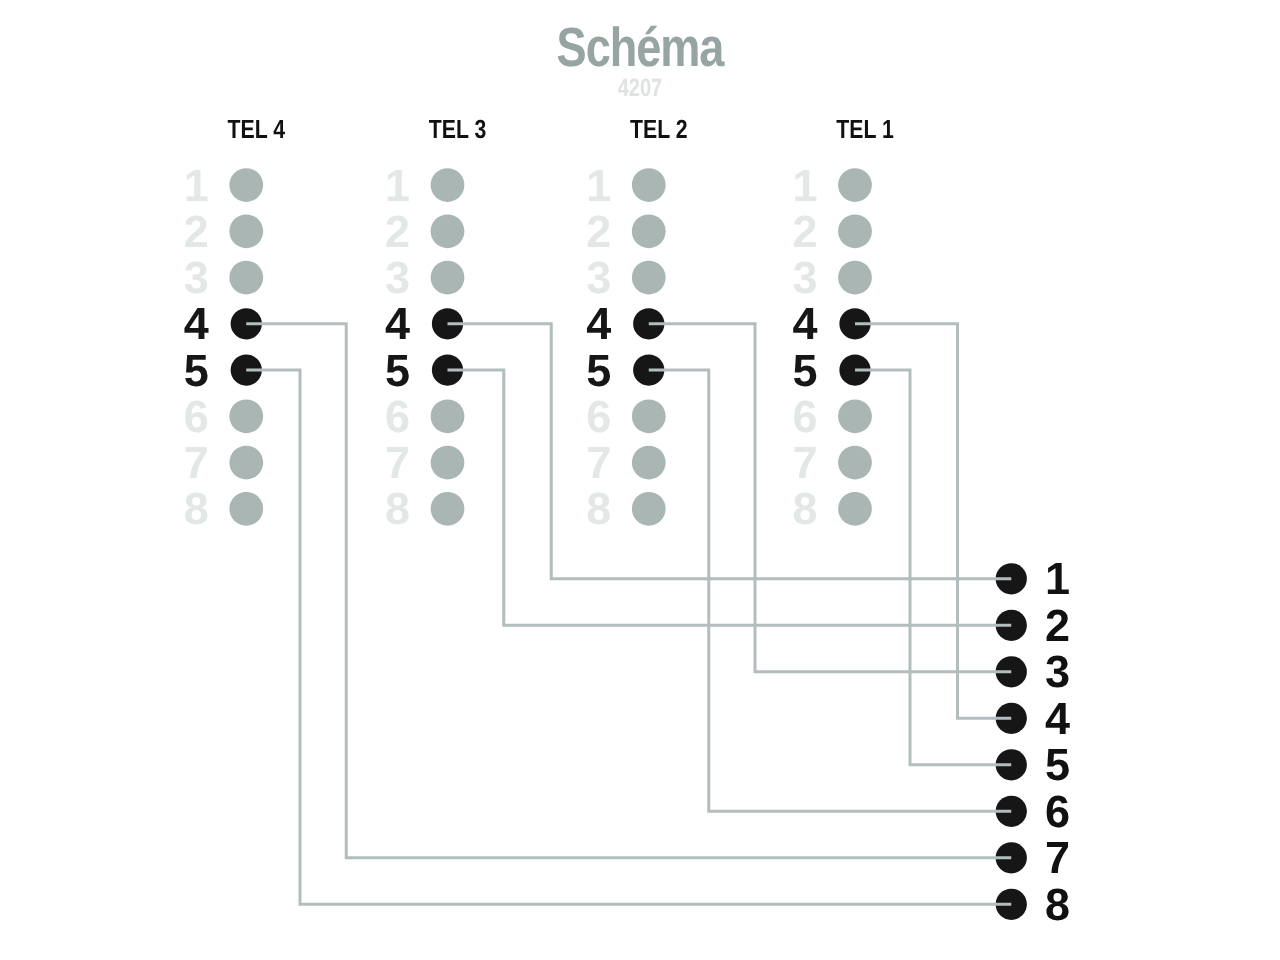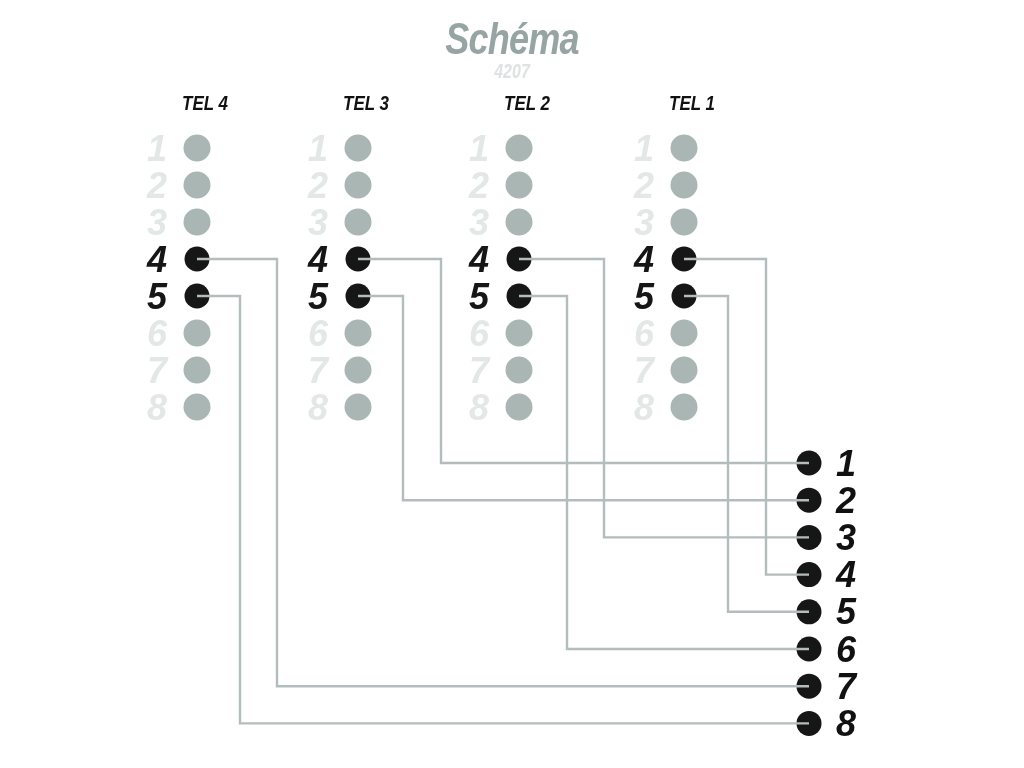--- a/index.html
+++ b/index.html
@@ -1,19 +1,18 @@
 <!DOCTYPE html>
 <html><head>
 <meta charset="utf-8">
 <style>
   html,body{margin:0;padding:0;background:#fff;}
   #stage{
     position:relative;width:1024px;height:768px;background:#fff;overflow:hidden;
     font-family:"Liberation Sans",sans-serif;
-    font-style:italic;
   }
   .title{
     position:absolute;left:0;top:14px;width:1024px;text-align:center;
     font-weight:bold;font-size:44px;letter-spacing:-1px;
     transform:scaleX(0.82);
   }
   .subtitle{
     position:absolute;left:0;top:60px;width:1024px;text-align:center;
     font-weight:bold;font-size:20px;letter-spacing:0px;
     transform:scaleX(0.80);

